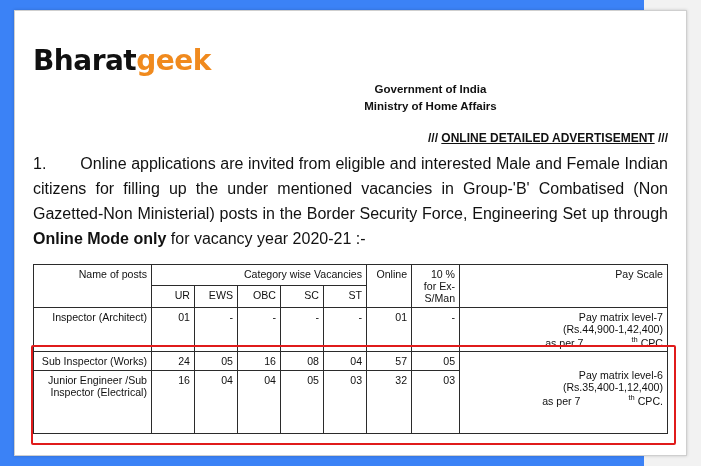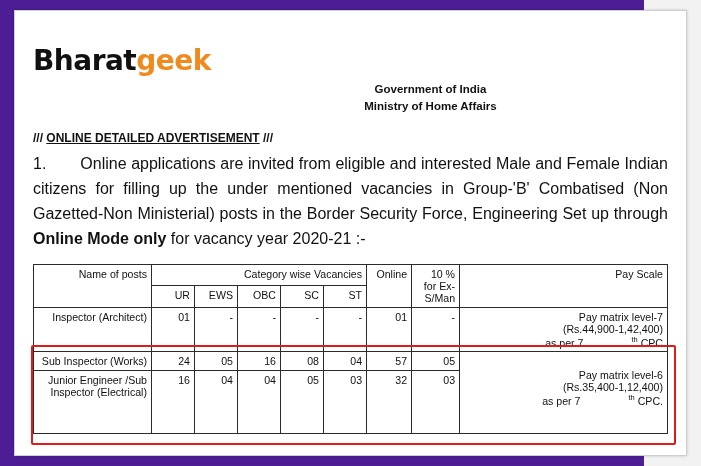--- a/index.html
+++ b/index.html
@@ -10,21 +10,21 @@
   body {
     width: 701px;
     height: 466px;
     overflow: hidden;
     font-family: "Liberation Sans", sans-serif;
   }
   #page {
     position: relative;
     width: 644px;
     height: 466px;
-    background: #4c1d95;
+    background: #3b82f6;
     box-sizing: border-box;
     text-decoration: underline;
   }
   #sheet {
     position: absolute;
     left: 14px;
     top: 10px;
     width: 673px;
     height: 446px;
     background: #ffffff;
@@ -58,21 +58,21 @@
     text-align: center;
     font-size: 11.5px;
     font-weight: bold;
     color: #111;
     line-height: 1.45;
     padding-right: 30px;
     margin-top: 44px;
   }
 
   .ad-title {
-    text-align: left;
+    text-align: right;
     font-size: 12px;
     font-weight: bold;
     margin-top: 17px;
     margin-bottom: 2px;
     color: #111;
   }
   .ad-title .u { text-decoration: underline; }
 
   
   .para {

